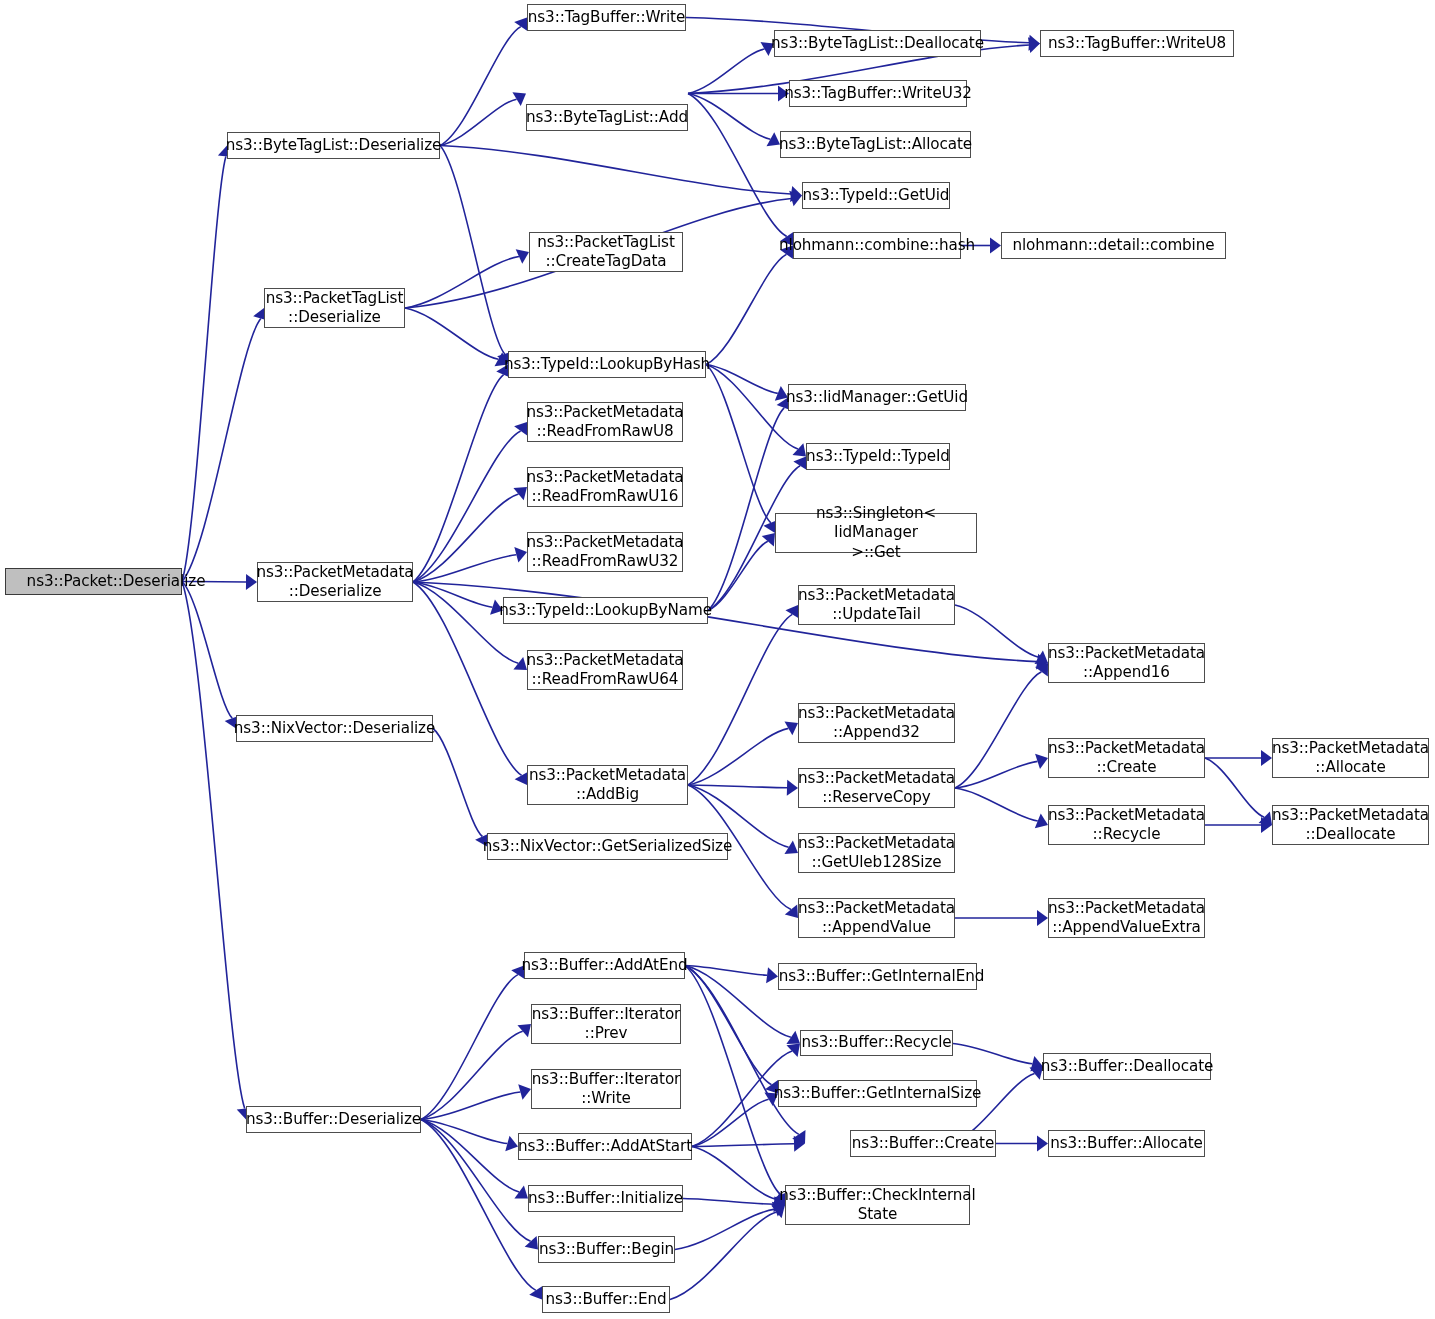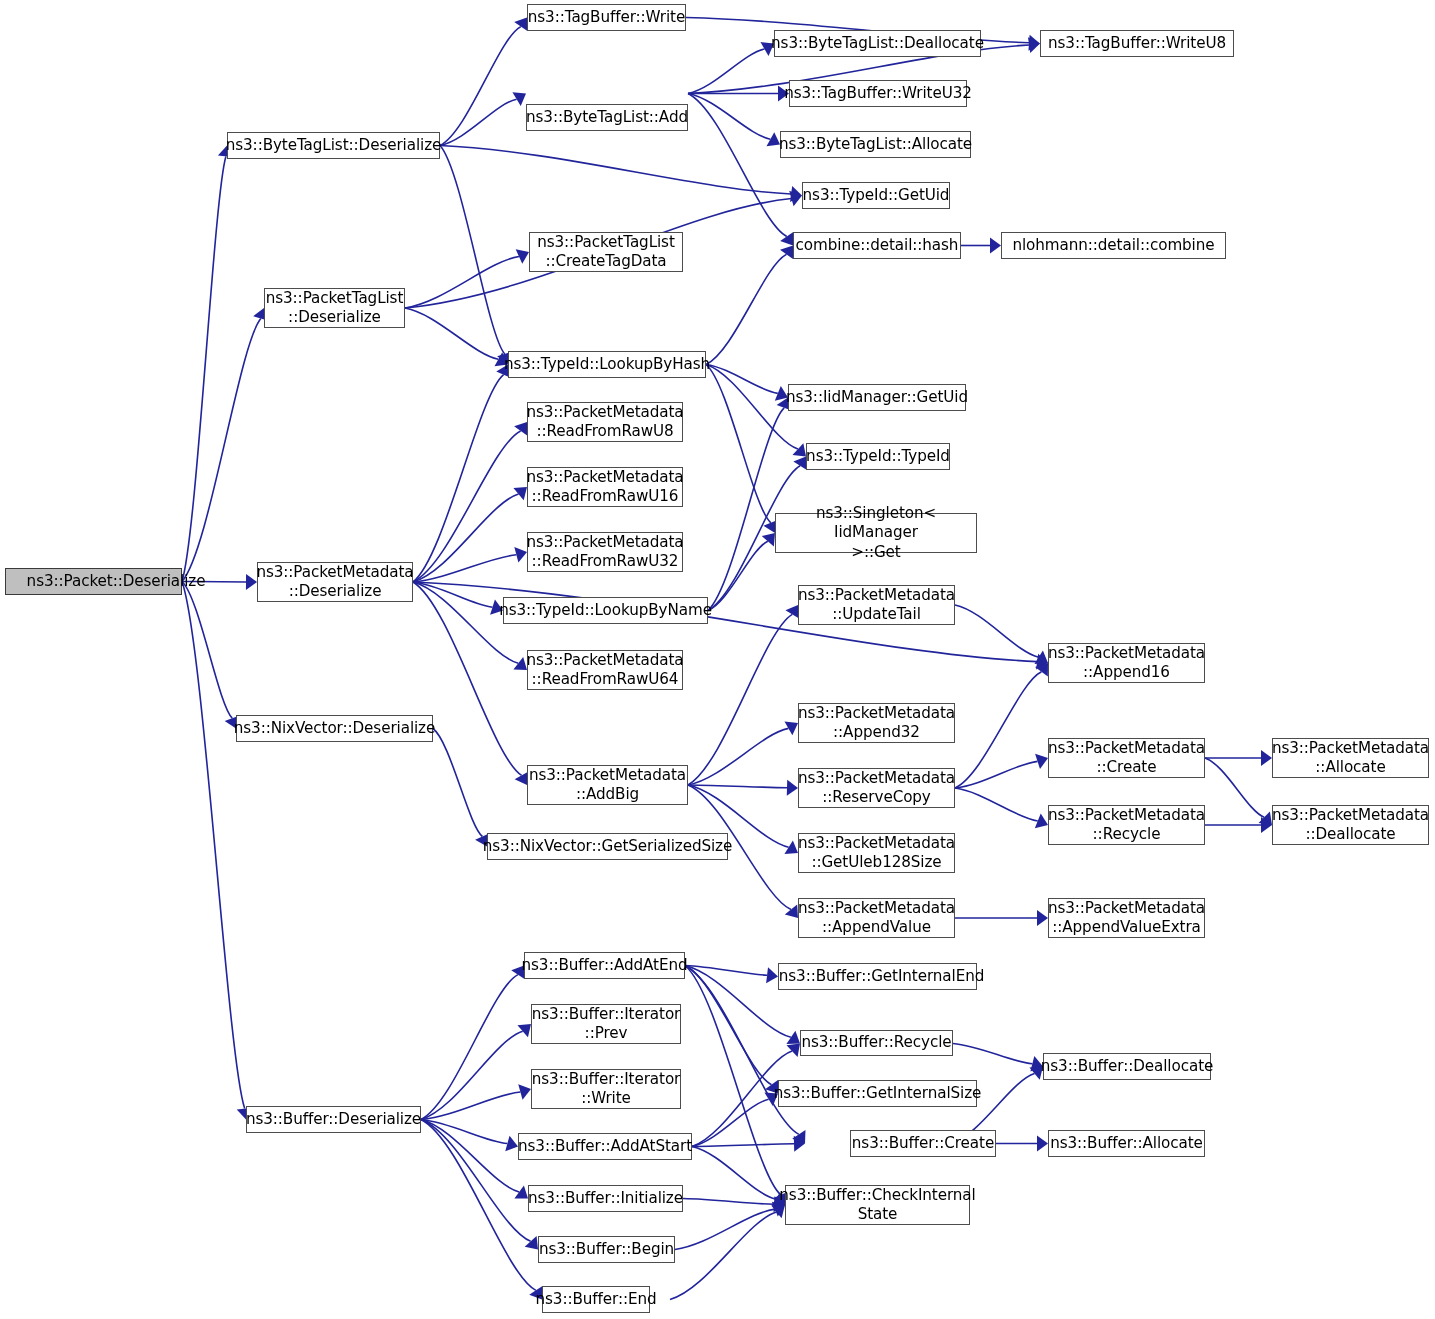--- a/index.html
+++ b/index.html
@@ -199,21 +199,21 @@
     </svg>
   <div id="node-layer">
       <div class="node" style="left: 527px; top: 4px; width: 159px; height: 27px;">ns3::TagBuffer::Write</div>
       <div class="node" style="left: 774px; top: 30px; width: 207px; height: 27px;">ns3::ByteTagList::Deallocate</div>
       <div class="node" style="left: 1040px; top: 30px; width: 194px; height: 27px;">ns3::TagBuffer::WriteU8</div>
       <div class="node" style="left: 526px; top: 80px; width: 162px; height: 27px; margin-top: 24px;">ns3::ByteTagList::Add</div>
       <div class="node" style="left: 789px; top: 80px; width: 178px; height: 27px;">ns3::TagBuffer::WriteU32</div>
       <div class="node" style="left: 780px; top: 131px; width: 191px; height: 27px;">ns3::ByteTagList::Allocate</div>
       <div class="node" style="left: 227px; top: 132px; width: 213px; height: 27px;">ns3::ByteTagList::Deserialize</div>
       <div class="node" style="left: 802px; top: 182px; width: 148px; height: 27px;">ns3::TypeId::GetUid</div>
-      <div class="node" style="left: 793px; top: 232px; width: 168px; height: 27px;">combine::detail::hash</div>
+      <div class="node" style="left: 793px; top: 232px; width: 168px; height: 27px;">nlohmann::combine::hash</div>
       <div class="node" style="left: 1001px; top: 232px; width: 225px; height: 27px;">nlohmann::detail::combine</div>
       <div class="node" style="left: 529px; top: 232px; width: 154px; height: 40px;">ns3::PacketTagList
 ::CreateTagData</div>
       <div class="node" style="left: 264px; top: 288px; width: 141px; height: 40px;">ns3::PacketTagList
 ::Deserialize</div>
       <div class="node" style="left: 508px; top: 351px; width: 198px; height: 27px;">ns3::TypeId::LookupByHash</div>
       <div class="node" style="left: 788px; top: 384px; width: 178px; height: 27px;">ns3::IidManager::GetUid</div>
       <div class="node" style="left: 527px; top: 402px; width: 156px; height: 40px;">ns3::PacketMetadata
 ::ReadFromRawU8</div>
       <div class="node" style="left: 806px; top: 443px; width: 144px; height: 27px;">ns3::TypeId::TypeId</div>
@@ -265,15 +265,15 @@
 ::Write</div>
       <div class="node" style="left: 778px; top: 1080px; width: 199px; height: 27px;">ns3::Buffer::GetInternalSize</div>
       <div class="node" style="left: 246px; top: 1106px; width: 175px; height: 27px;">ns3::Buffer::Deserialize</div>
       <div class="node" style="left: 518px; top: 1133px; width: 174px; height: 27px;">ns3::Buffer::AddAtStart</div>
       <div class="node" style="left: 805px; top: 1130px; width: 146px; height: 27px; margin-left: 45px;">ns3::Buffer::Create</div>
       <div class="node" style="left: 1048px; top: 1130px; width: 157px; height: 27px;">ns3::Buffer::Allocate</div>
       <div class="node" style="left: 528px; top: 1185px; width: 155px; height: 27px;">ns3::Buffer::Initialize</div>
       <div class="node" style="left: 785px; top: 1185px; width: 185px; height: 40px;">ns3::Buffer::CheckInternal
 State</div>
       <div class="node" style="left: 538px; top: 1236px; width: 137px; height: 27px;">ns3::Buffer::Begin</div>
-      <div class="node" style="left: 542px; top: 1286px; width: 108px; height: 27px;">ns3::Buffer::End</div>
+      <div class="node" style="left: 542px; top: 1286px; width: 128px; height: 27px;">ns3::Buffer::End</div>
     </div>
 </div>
 
 </body></html>

